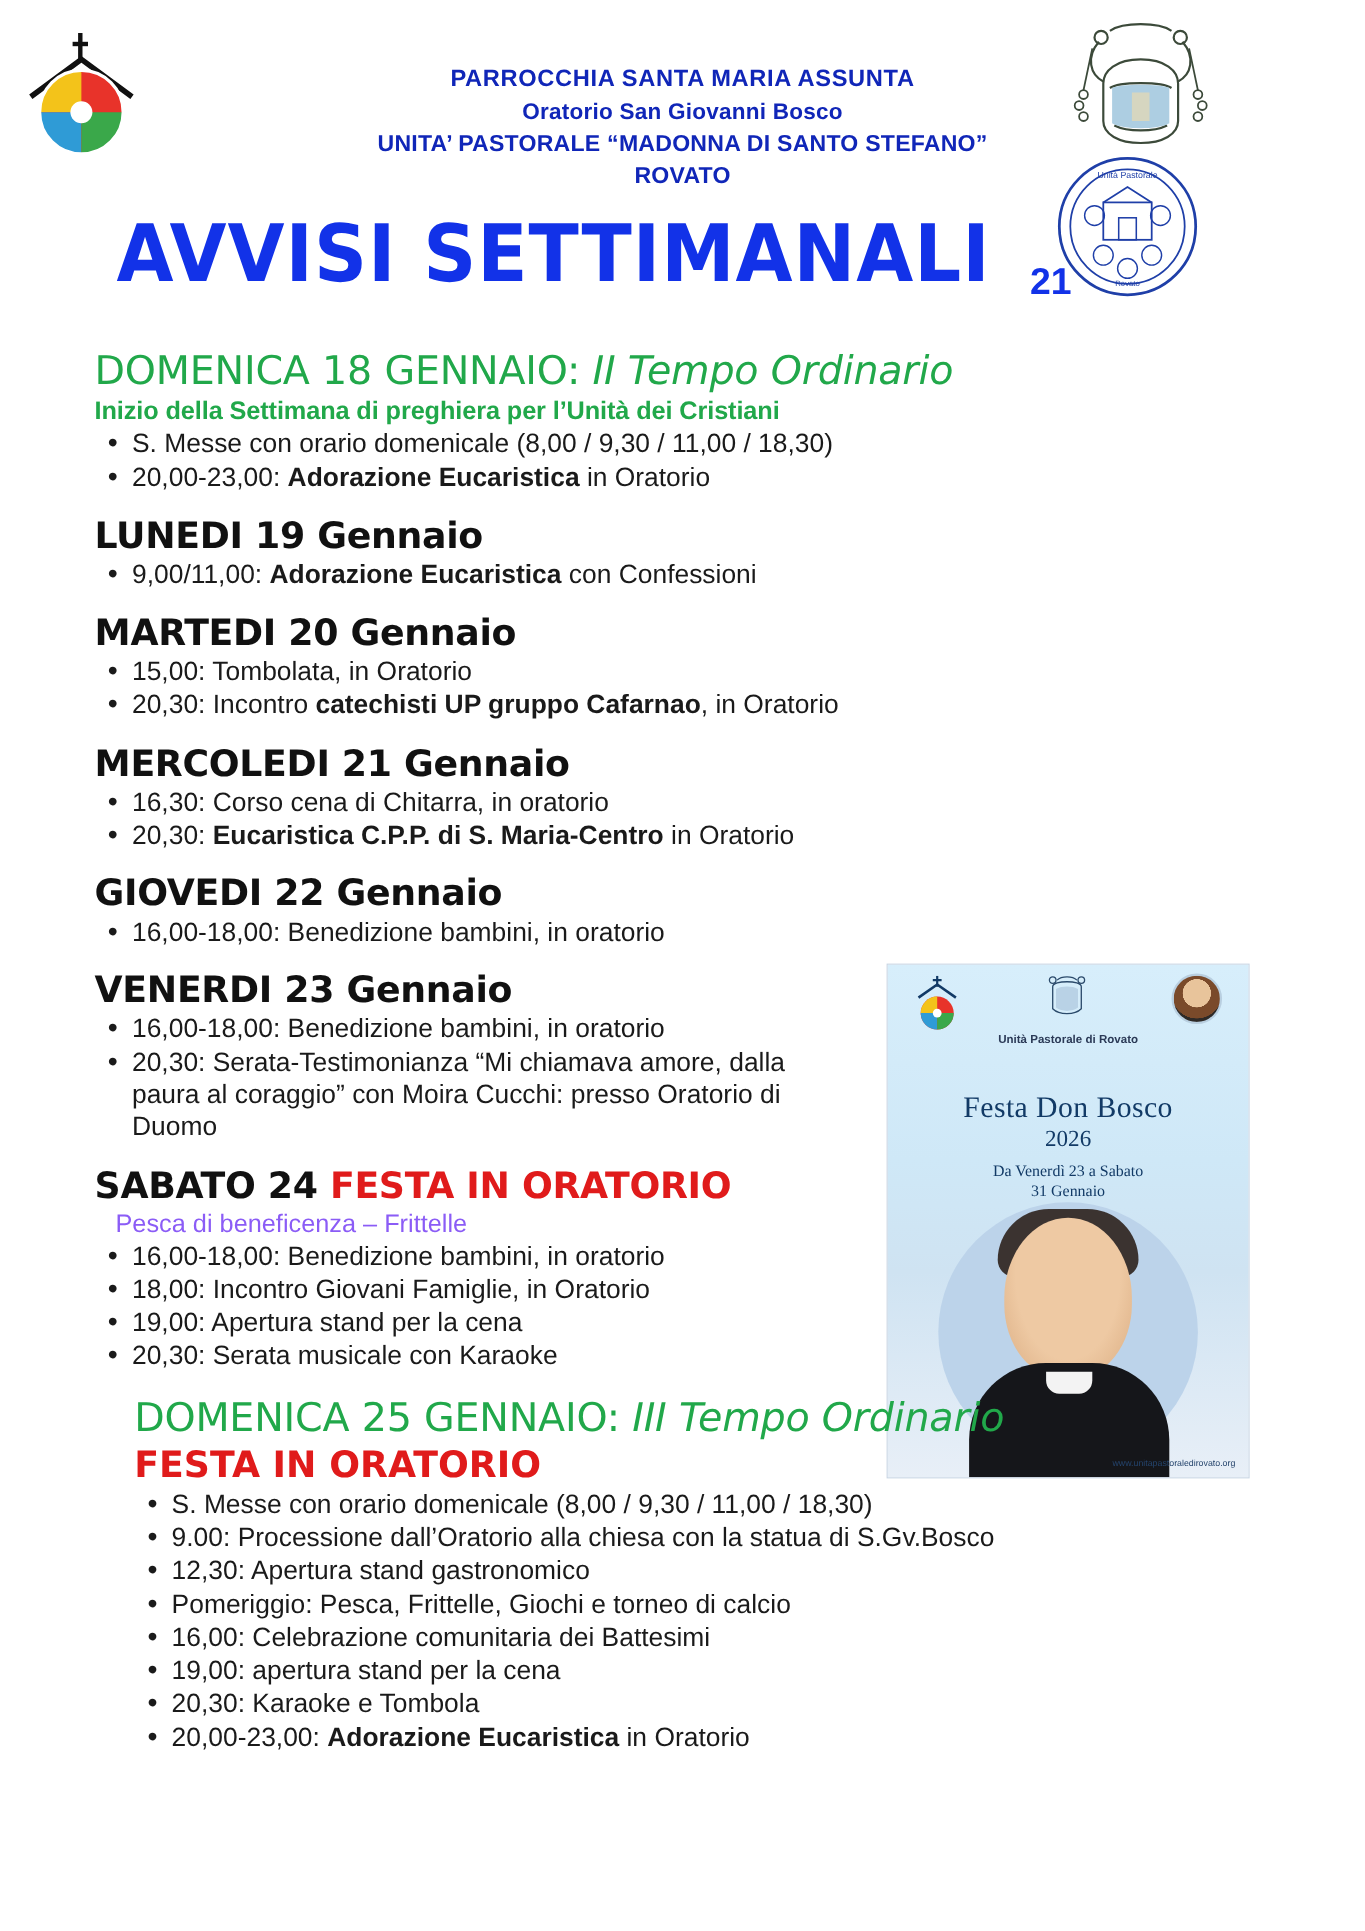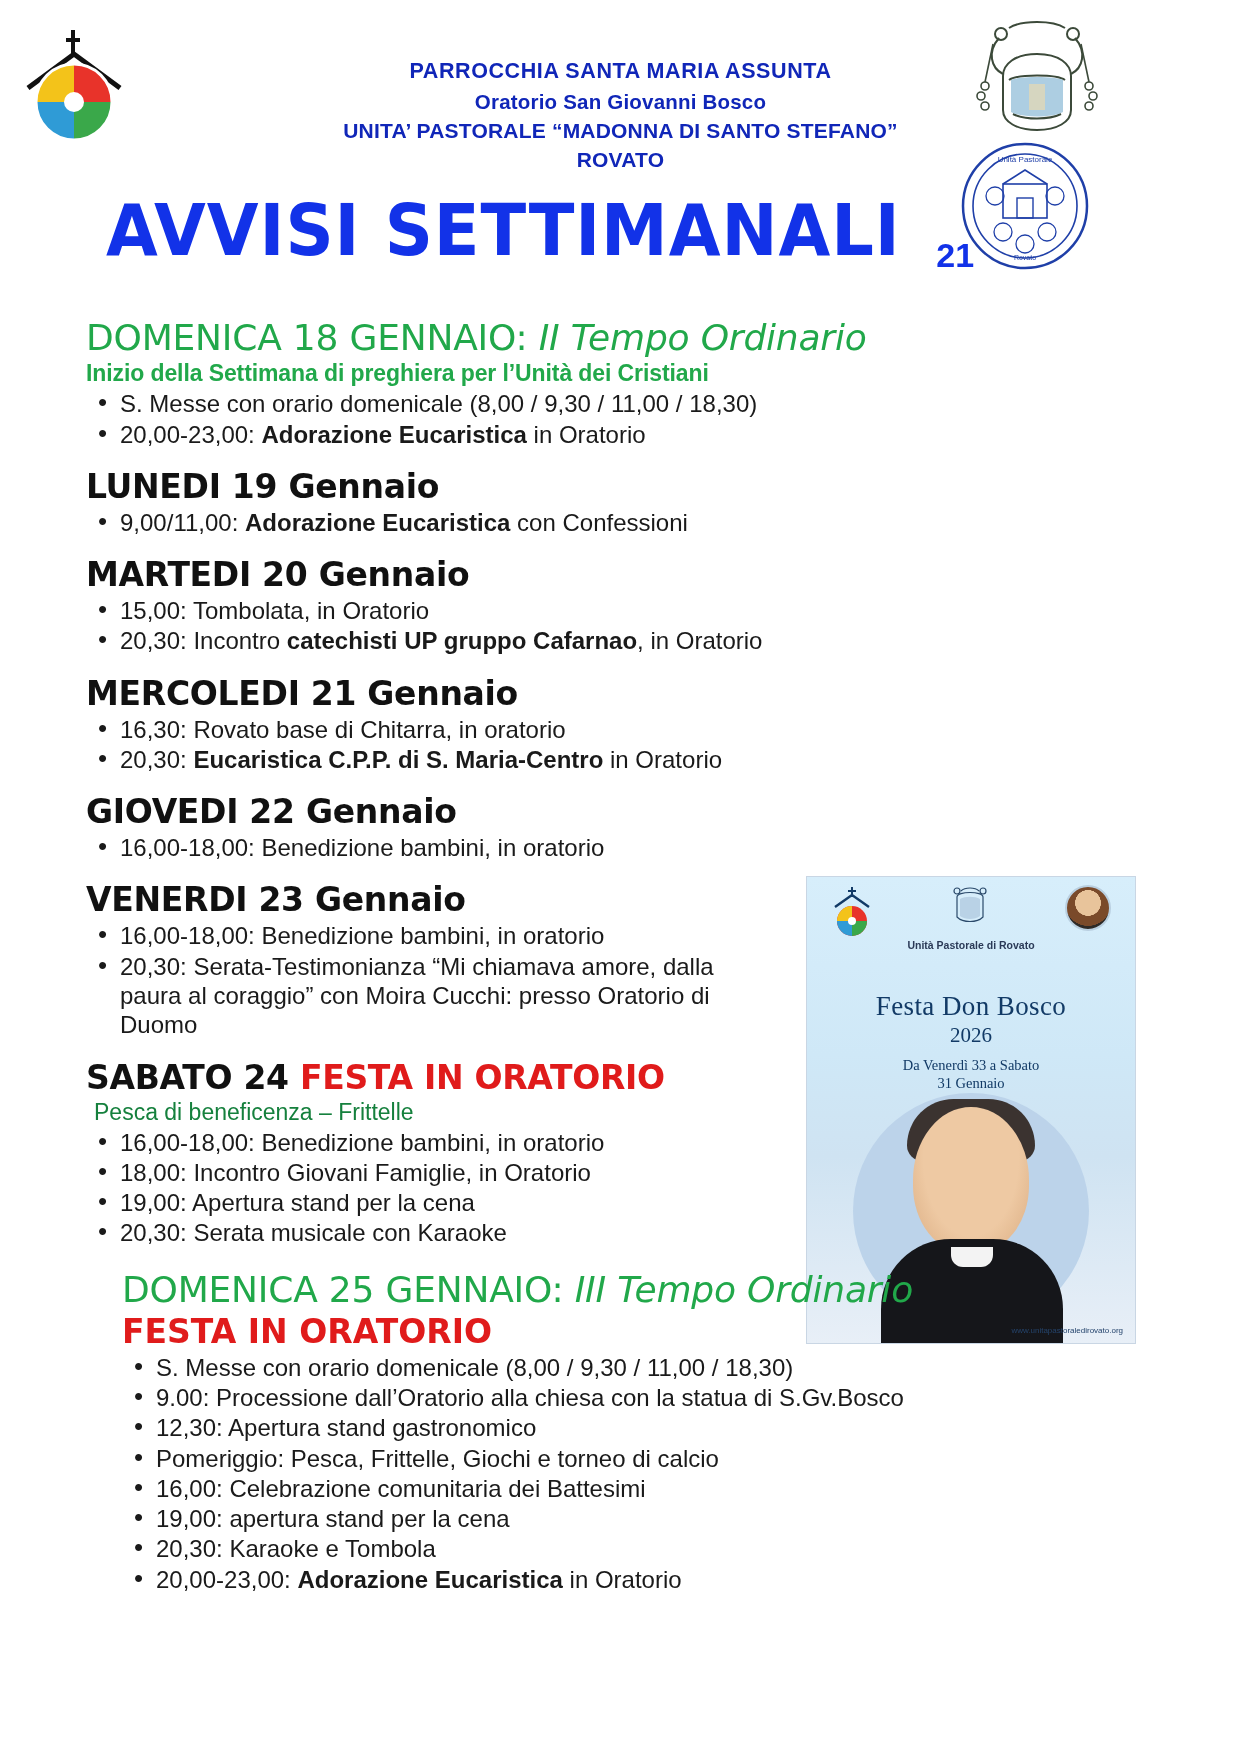--- a/index.html
+++ b/index.html
@@ -165,22 +165,22 @@
   }
   .day-head .light {
     font-weight: bold;
     font-family: "DejaVu Sans", sans-serif;
   }
   .day-head .red {
     color: #e01b1b;
   }
   .plain-line {
     font-size: 23px;
-    color: #15803d;
-    margin: 0 0 2px 8px;
+    color: #8b5cf6;
+    margin: 0 0 2px 19px;
   }
   ul.items {
     list-style: none;
     margin: 0;
     padding: 0;
   }
   ul.items li {
     position: relative;
     padding-left: 34px;
     font-size: 24px;
@@ -432,21 +432,21 @@
             <circle cx="36" cy="8" r="3"></circle>
         </g>
         <path d="M13 16 C18 13 28 13 33 16 L33 33 C28 37 18 37 13 33 Z" fill="#b9d2e6"></path>
       </svg>
       <div class="p-photo"></div>
       <div class="p-unit">Unità Pastorale di Rovato</div>
     </div>
     <div class="p-title">Festa Don Bosco</div>
     <div class="p-year">2026</div>
     <div class="p-dates">
-      <div>Da Venerdì 33 a Sabato</div>
+      <div>Da Venerdì 23 a Sabato</div>
       <div>31 Gennaio</div>
     </div>
     <div class="p-circle"></div>
     <div class="p-figure">
       <div class="p-hair"></div>
       <div class="p-face"></div>
       <div class="p-body"></div>
       <div class="p-collar"></div>
     </div>
     <div class="p-url">www.unitapastoraledirovato.org</div>
@@ -486,21 +486,21 @@
         <li><span>20,30: Incontro </span><b>catechisti UP gruppo Cafarnao</b><span>, in Oratorio</span></li>
       </ul>
     </div>
 
     <div class="day-block">
       <div class="day-head">
         <span>MERCOLEDI 21</span>
         <span class="light">Gennaio</span>
       </div>
       <ul class="items indent-bullets">
-        <li><span>16,30: Rovato base di Chitarra, in oratorio</span></li>
+        <li><span>16,30: Corso cena di Chitarra, in oratorio</span></li>
         <li><span>20,30: </span><b>Eucaristica C.P.P. di S. Maria-Centro</b><span> in Oratorio</span></li>
       </ul>
     </div>
 
     <div class="day-block">
       <div class="day-head">
         <span>GIOVEDI 22</span>
         <span class="light">Gennaio</span>
       </div>
       <ul class="items">

